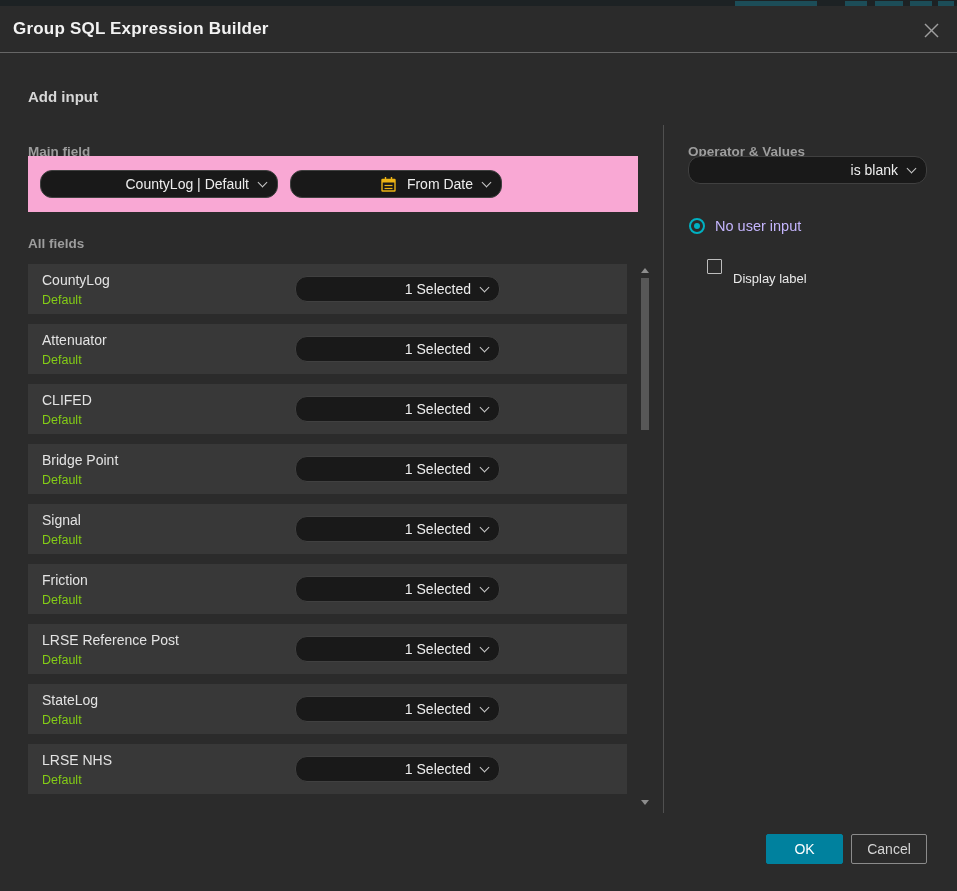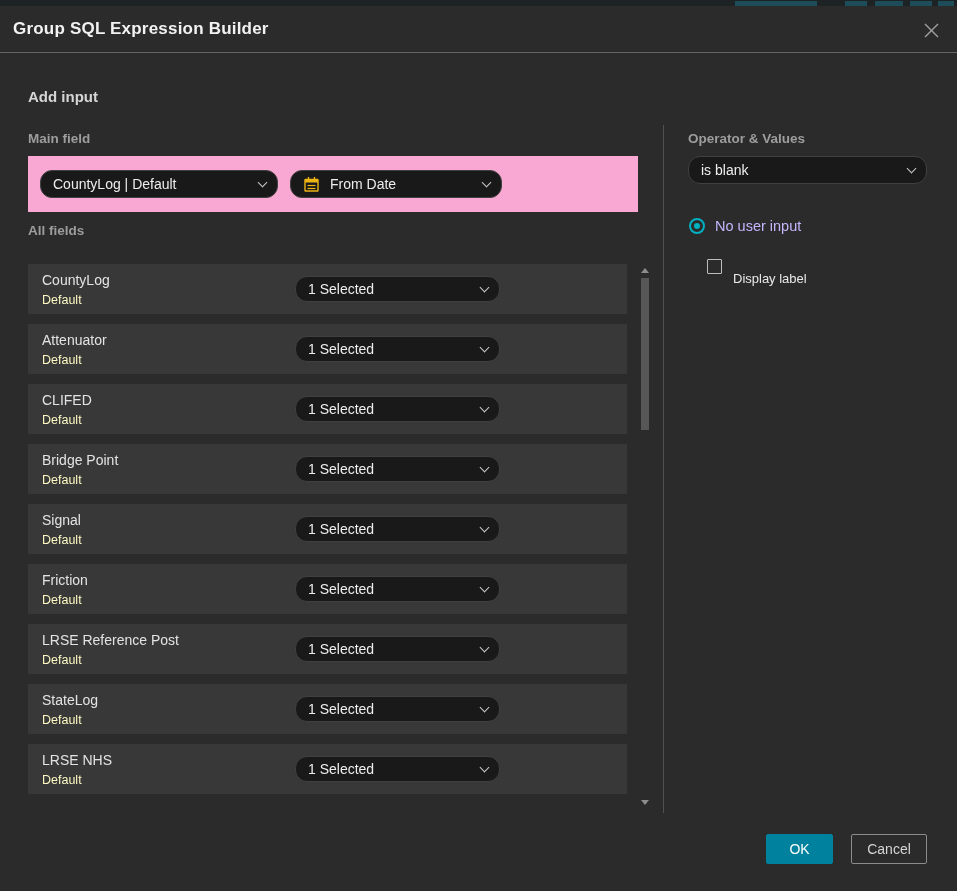--- a/index.html
+++ b/index.html
@@ -27,46 +27,46 @@
     border-bottom:1px solid #666;
     display:flex; align-items:center;
   }
   .dialog-title { margin-left:13px; font-size:17px; font-weight:bold; color:#f2f2f2; letter-spacing:.2px; }
   .close-btn {
     position:absolute; right:13px; top:11px; width:26px; height:26px;
     display:flex; align-items:center; justify-content:center; cursor:pointer;
   }
 
   .heading-add-fields { position:absolute; left:28px; top:82px; font-size:15px; font-weight:bold; color:#d6d6d6; }
-  .sub-label { position:absolute; font-size:13.5px; font-weight:bold; color:#9d9d9d; }
+  .sub-label { position:absolute; font-size:13.5px; font-weight:bold; color:#9d9d9d;margin-top:13px; }
   .lbl-main-field { left:28px; top:125px; }
   .lbl-all-fields { left:28px; top:217px; }
   .lbl-operator { left:688px; top:125px; }
 
   .main-panel { position:absolute; left:28px; top:150px; width:610px; height:56px; background:#f9a8d4; }
 
   .dropdown {
     background:#191919; border:1px solid #404040; border-radius:12px;
     display:flex; align-items:center; padding:0 28px 0 12px;
-    font-size:14px; color:#ededed; position:absolute; cursor:pointer;
+    font-size:14px; color:#ededed; position:absolute; cursor:pointer;justify-content:flex-end;
   }
   .dropdown .chev {
     position:absolute; right:11px; top:50%;
     width:7px; height:7px; margin-top:-5px;
     border-right:1.5px solid #c9c9c9; border-bottom:1.5px solid #c9c9c9;
     transform:rotate(45deg);
   }
   .dd-layer { left:12px; top:14px; width:238px; height:28px; }
   .dd-field { left:262px; top:14px; width:212px; height:28px; }
   .dd-field .cal { margin-right:10px; flex:0 0 auto; display:flex; }
 
   .fields-list { position:absolute; left:28px; top:258px; width:599px; }
   .field-row { position:relative; width:599px; height:50px; background:#383838; margin-bottom:10px; }
   .field-name { position:absolute; left:14px; top:8px; font-size:14px; color:#e3e3e3; }
-  .field-subtitle { position:absolute; left:14px; top:29px; font-size:12.5px; color:#fef9c3; }
+  .field-subtitle { position:absolute; left:14px; top:29px; font-size:12.5px; color:#84cc16; }
   .field-row .dd-selection { left:267px; top:12px; width:205px; height:26px; }
 
   .scrollbar { position:absolute; left:638px; top:258px; width:14px; height:548px; }
   .scroll-arrow { position:absolute; left:3px; width:0; height:0; border-left:4px solid transparent; border-right:4px solid transparent; cursor:pointer; }
   .scroll-up { top:4px; border-bottom:5px solid #8d8d8d; }
   .scroll-down { top:536px; border-top:5px solid #8d8d8d; }
   .scroll-thumb { position:absolute; left:3px; top:14px; width:8px; height:152px; background:#575757; cursor:pointer; }
 
   .v-divider { position:absolute; left:663px; top:119px; width:1px; height:688px; background:#505050; }
 
@@ -80,21 +80,21 @@
 
   .checkbox-row { position:absolute; left:707px; top:241px; display:flex; align-items:center; cursor:pointer; }
   .checkbox { width:15px; height:15px; border:1.5px solid #bdbdbd; border-radius:1px; background:transparent; flex:0 0 auto; }
   .checkbox-label { margin-left:11px; font-size:13px; color:#e9e9e9;margin-top:24px; }
 
   .footer-btn {
     position:absolute; top:828px; height:30px; border-radius:2px;
     display:flex; align-items:center; justify-content:center;
     font-size:14px; cursor:pointer;
   }
-  .btn-ok { left:766px; width:67px; background:#00819e; color:#ffffff; border:1px solid #00819e; }
+  .btn-ok { left:766px; width:77px; background:#00819e; color:#ffffff; border:1px solid #00819e; }
   .btn-cancel { left:851px; width:76px; background:transparent; color:#d4d4d4; border:1px solid #8b8b8b;text-align:right; }
 </style>
 </head>
 <body>
 
 <div class="backdrop-strip">
   <div class="frag frag-1"></div>
   <div class="frag frag-2"></div>
   <div class="frag frag-3"></div>
   <div class="frag frag-4"></div>

